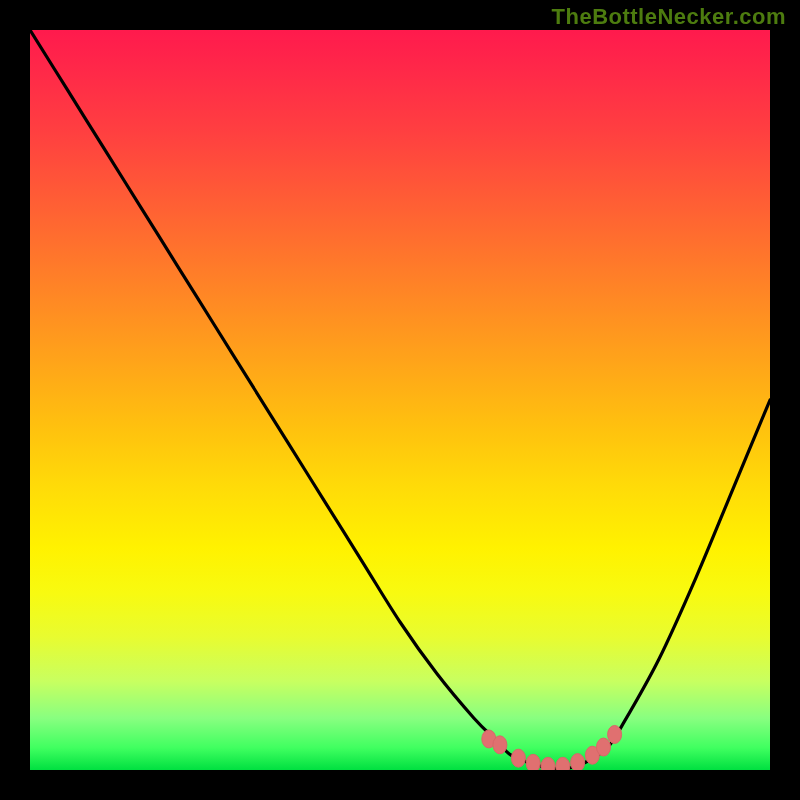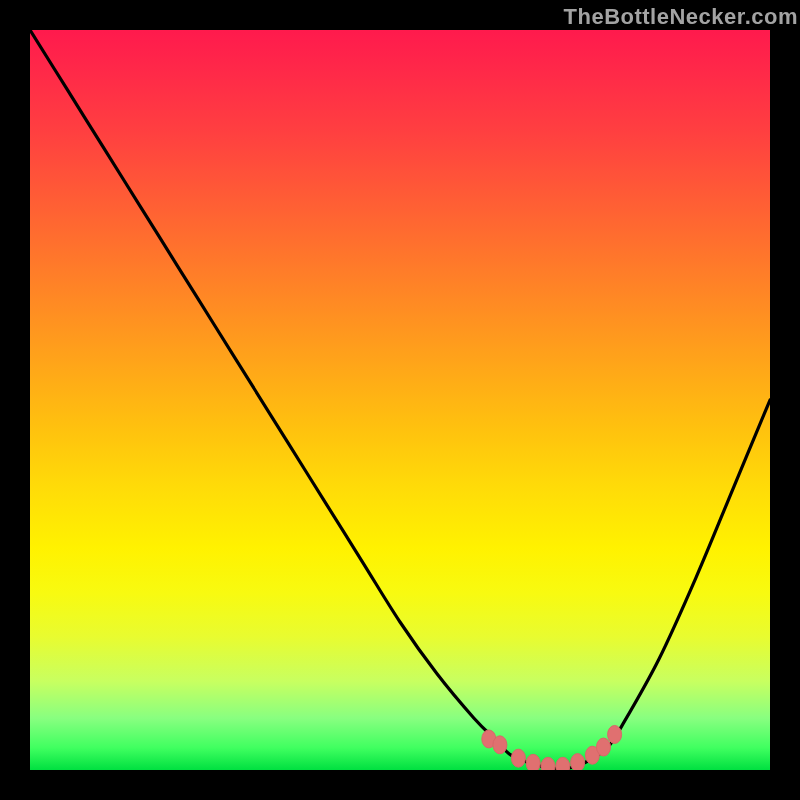--- a/index.html
+++ b/index.html
@@ -6,22 +6,22 @@
   html, body { width: 800px; height: 800px; background: #000; overflow: hidden; }
   .container {
     position: relative;
     width: 800px;
     height: 800px;
     background: #000;
   }
   .watermark {
     position: absolute;
     top: 4px;
-    right: 2px;
-    color: #a3a3a3;
+    right: 14px;
+    color: #4d7c0f;
     font-family: Arial, Helvetica, sans-serif;
     font-size: 22px;
     font-weight: bold;
     letter-spacing: 0.5px;
     z-index: 10;
   }
   .plot-area {
     position: absolute;
     left: 30px;
     top: 30px;

